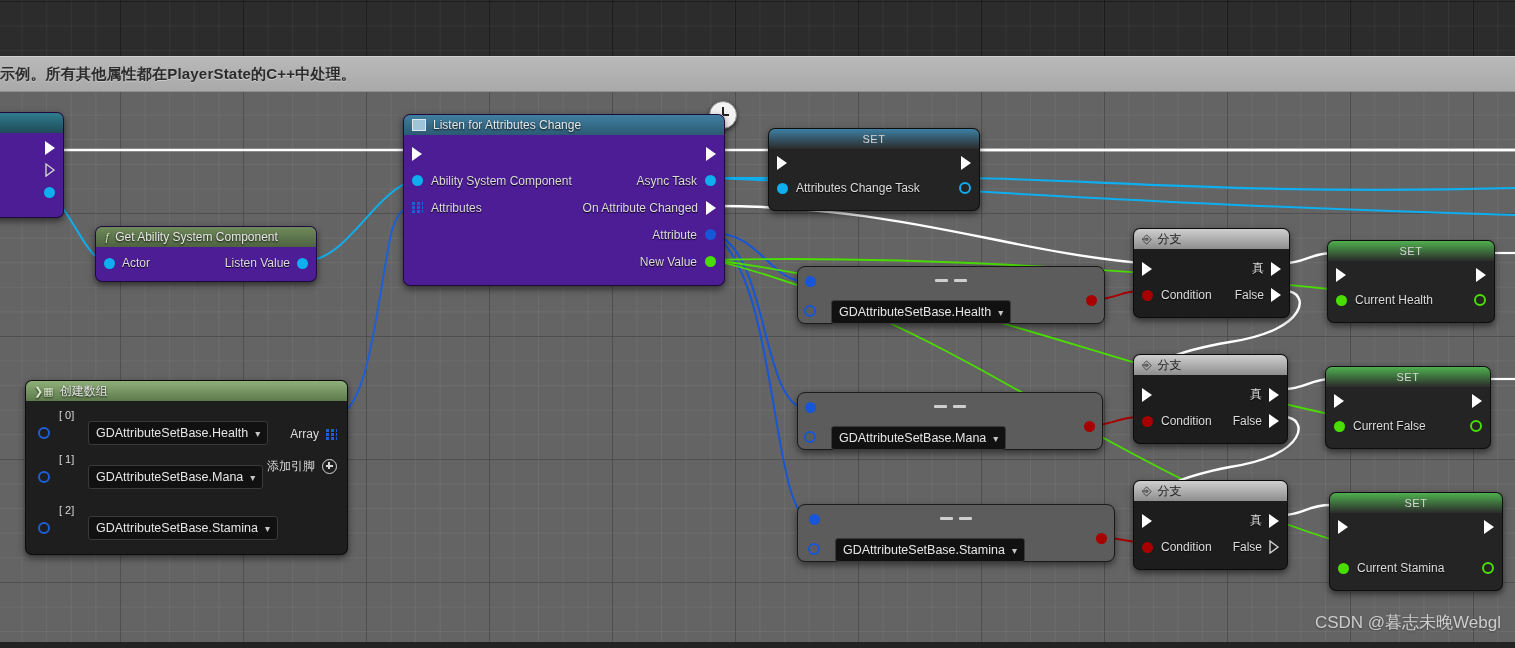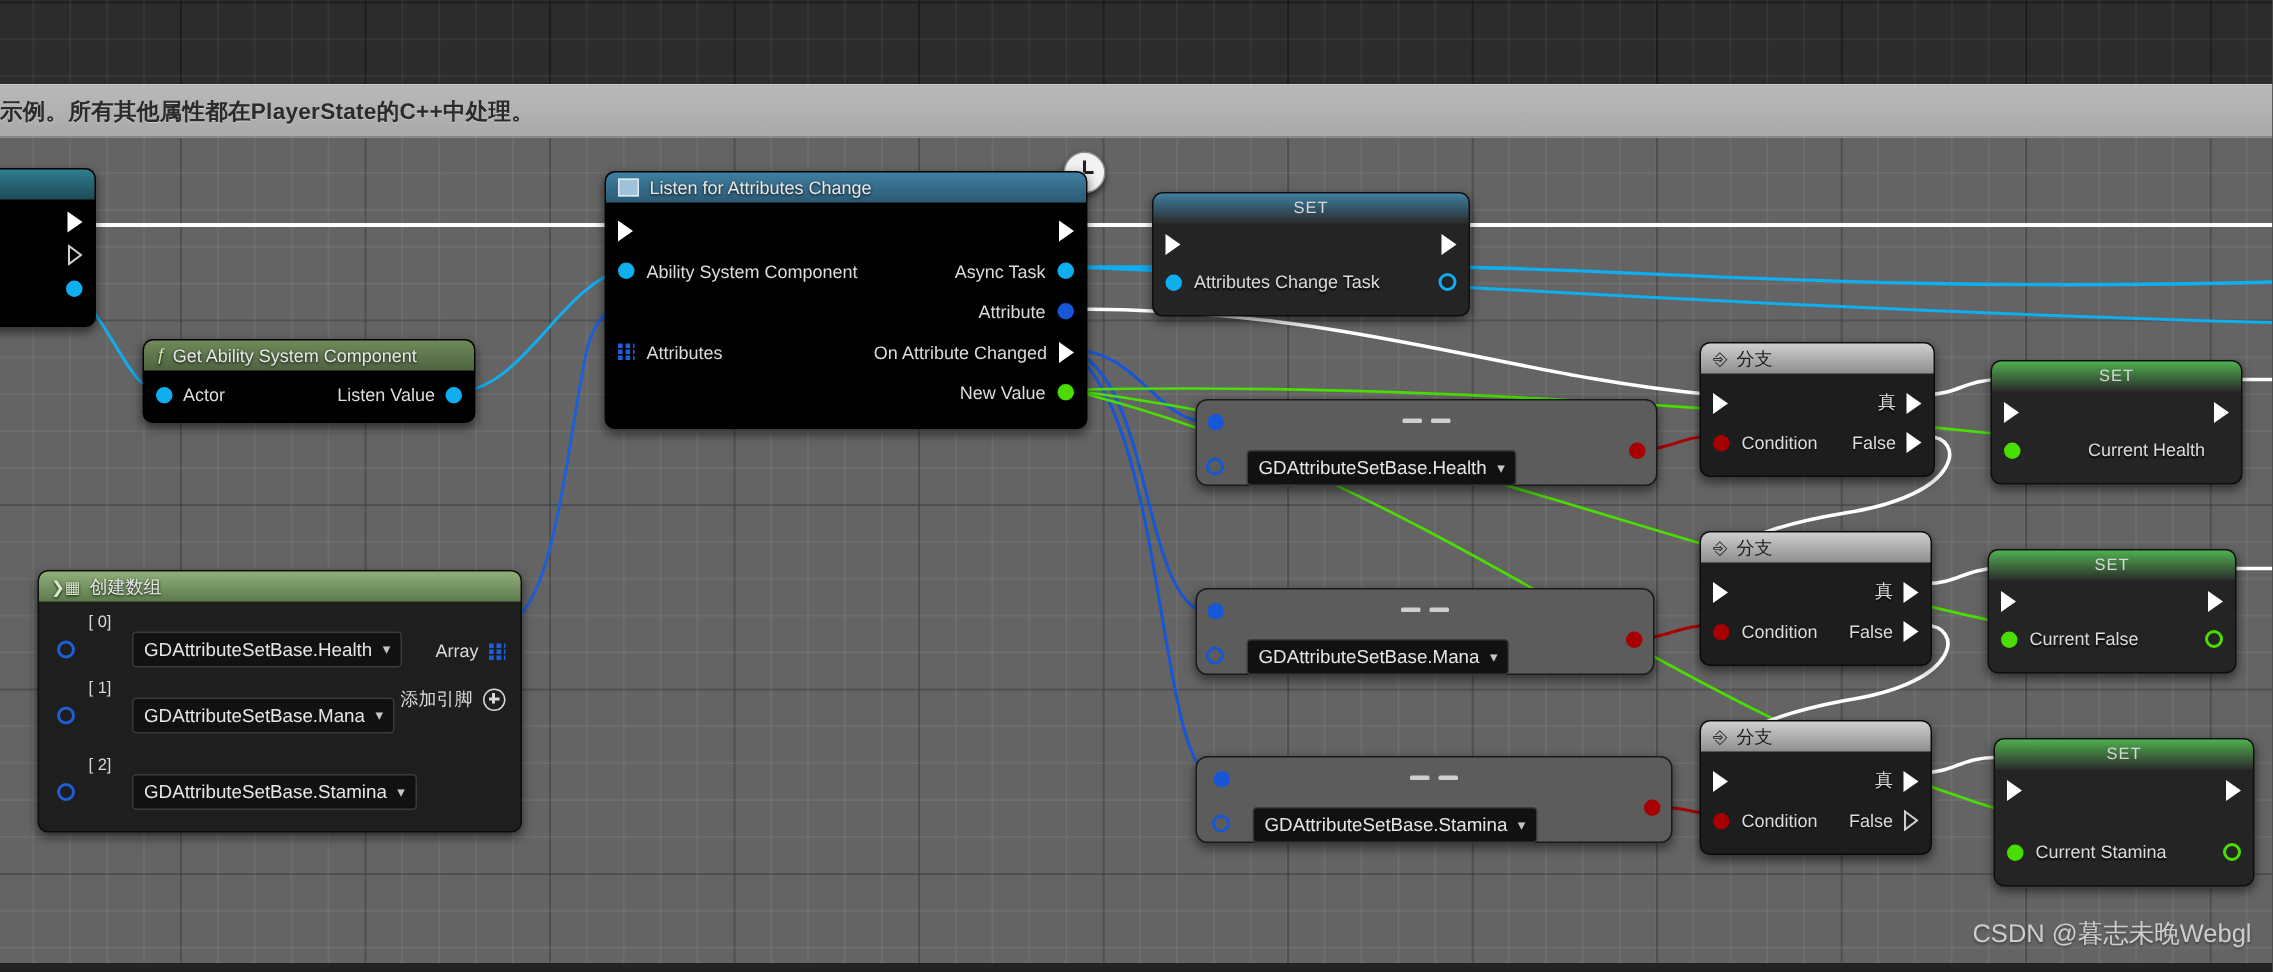--- a/index.html
+++ b/index.html
@@ -33,21 +33,21 @@
        border-top:1px solid #d2d2d2;border-bottom:1px solid #8e8e8e;
        display:flex;align-items:center;}
   .comment-text{font-size:15px;font-weight:bold;color:#2b2b2b;
        padding-left:0px;white-space:nowrap;letter-spacing:.2px;
        text-shadow:0 1px 0 rgba(255,255,255,.35);}
   
   #wires{position:absolute;left:0;top:0;width:1515px;height:648px;
        pointer-events:none;}
   
   .node{position:absolute;border-radius:7px;
-        background:#000000;
+        background:#4c1d95;
         box-shadow:0 3px 7px rgba(0,0,0,.55);
         border:1px solid rgba(0,0,0,.6);}
   .node .hdr{height:20px;border-radius:6px 6px 0 0;
         display:flex;align-items:center;padding:0 8px;font-size:12px;
         color:#e8e8e8;text-shadow:0 1px 2px rgba(0,0,0,.9);}
   .node .body{padding:4px 0 8px 0;}
   .row{display:flex;align-items:center;height:22px;padding:0 8px;
        font-size:12px;color:#dcdcdc;text-shadow:0 1px 1px rgba(0,0,0,.9);}
   .row .lbl{white-space:nowrap;}
   .spacer{flex:1 1 auto;}
@@ -215,31 +215,31 @@
 
       <div class="row" style="height:27px;">
         <span class="dot" style="background:#0eaeef;margin-right:8px;"></span>
         <span class="lbl">Ability System Component</span>
         <span class="spacer"></span>
         <span class="lbl">Async Task</span>
         <span class="dot" style="background:#0eaeef;margin-left:8px;"></span>
       </div>
 
       <div class="row" style="height:27px;">
+        <span class="grid-pin" style="color:#1d5fd6;margin-right:8px;"></span>
+        <span class="lbl">Attributes</span>
+        <span class="spacer"></span>
+        <span class="lbl">On Attribute Changed</span>
+        <span class="pin-exec" style="margin-left:8px;"></span>
+      </div>
+
+      <div class="row" style="height:27px;">
         <span class="spacer"></span>
         <span class="lbl">Attribute</span>
         <span class="dot" style="background:#1756d6;margin-left:8px;"></span>
-      </div>
-
-      <div class="row" style="height:27px;">
-        <span class="grid-pin" style="color:#1d5fd6;margin-right:8px;"></span>
-        <span class="lbl">Attributes</span>
-        <span class="spacer"></span>
-        <span class="lbl">On Attribute Changed</span>
-        <span class="pin-exec" style="margin-left:8px;"></span>
       </div>
 
       <div class="row" style="height:27px;">
         <span class="spacer"></span>
         <span class="lbl">New Value</span>
         <span class="dot" style="background:#4ade00;margin-left:8px;"></span>
       </div>
 
     </div>
   </div>
@@ -427,21 +427,21 @@
   <div class="node skin-set set-green" style="left:1327px;top:240px;width:166px;">
     <div class="hdr-center">
       <span>SET</span>
     </div>
     <div class="body" style="padding:2px 0 9px 0;">
       <div class="row" style="height:24px;">
         <span class="pin-exec"></span>
         <span class="spacer"></span>
         <span class="pin-exec"></span>
       </div>
-      <div class="row" style="height:26px;gap:37px;">
+      <div class="row" style="height:26px;">
         <span class="dot" style="background:#4ade00;margin-right:8px;"></span>
         <span class="lbl">Current Health</span>
         <span class="spacer"></span>
         <span class="dot hollow" style="border-color:#4ade00;"></span>
       </div>
     </div>
   </div>
 
   <div class="node skin-set set-green" style="left:1325px;top:366px;width:164px;">
     <div class="hdr-center">

